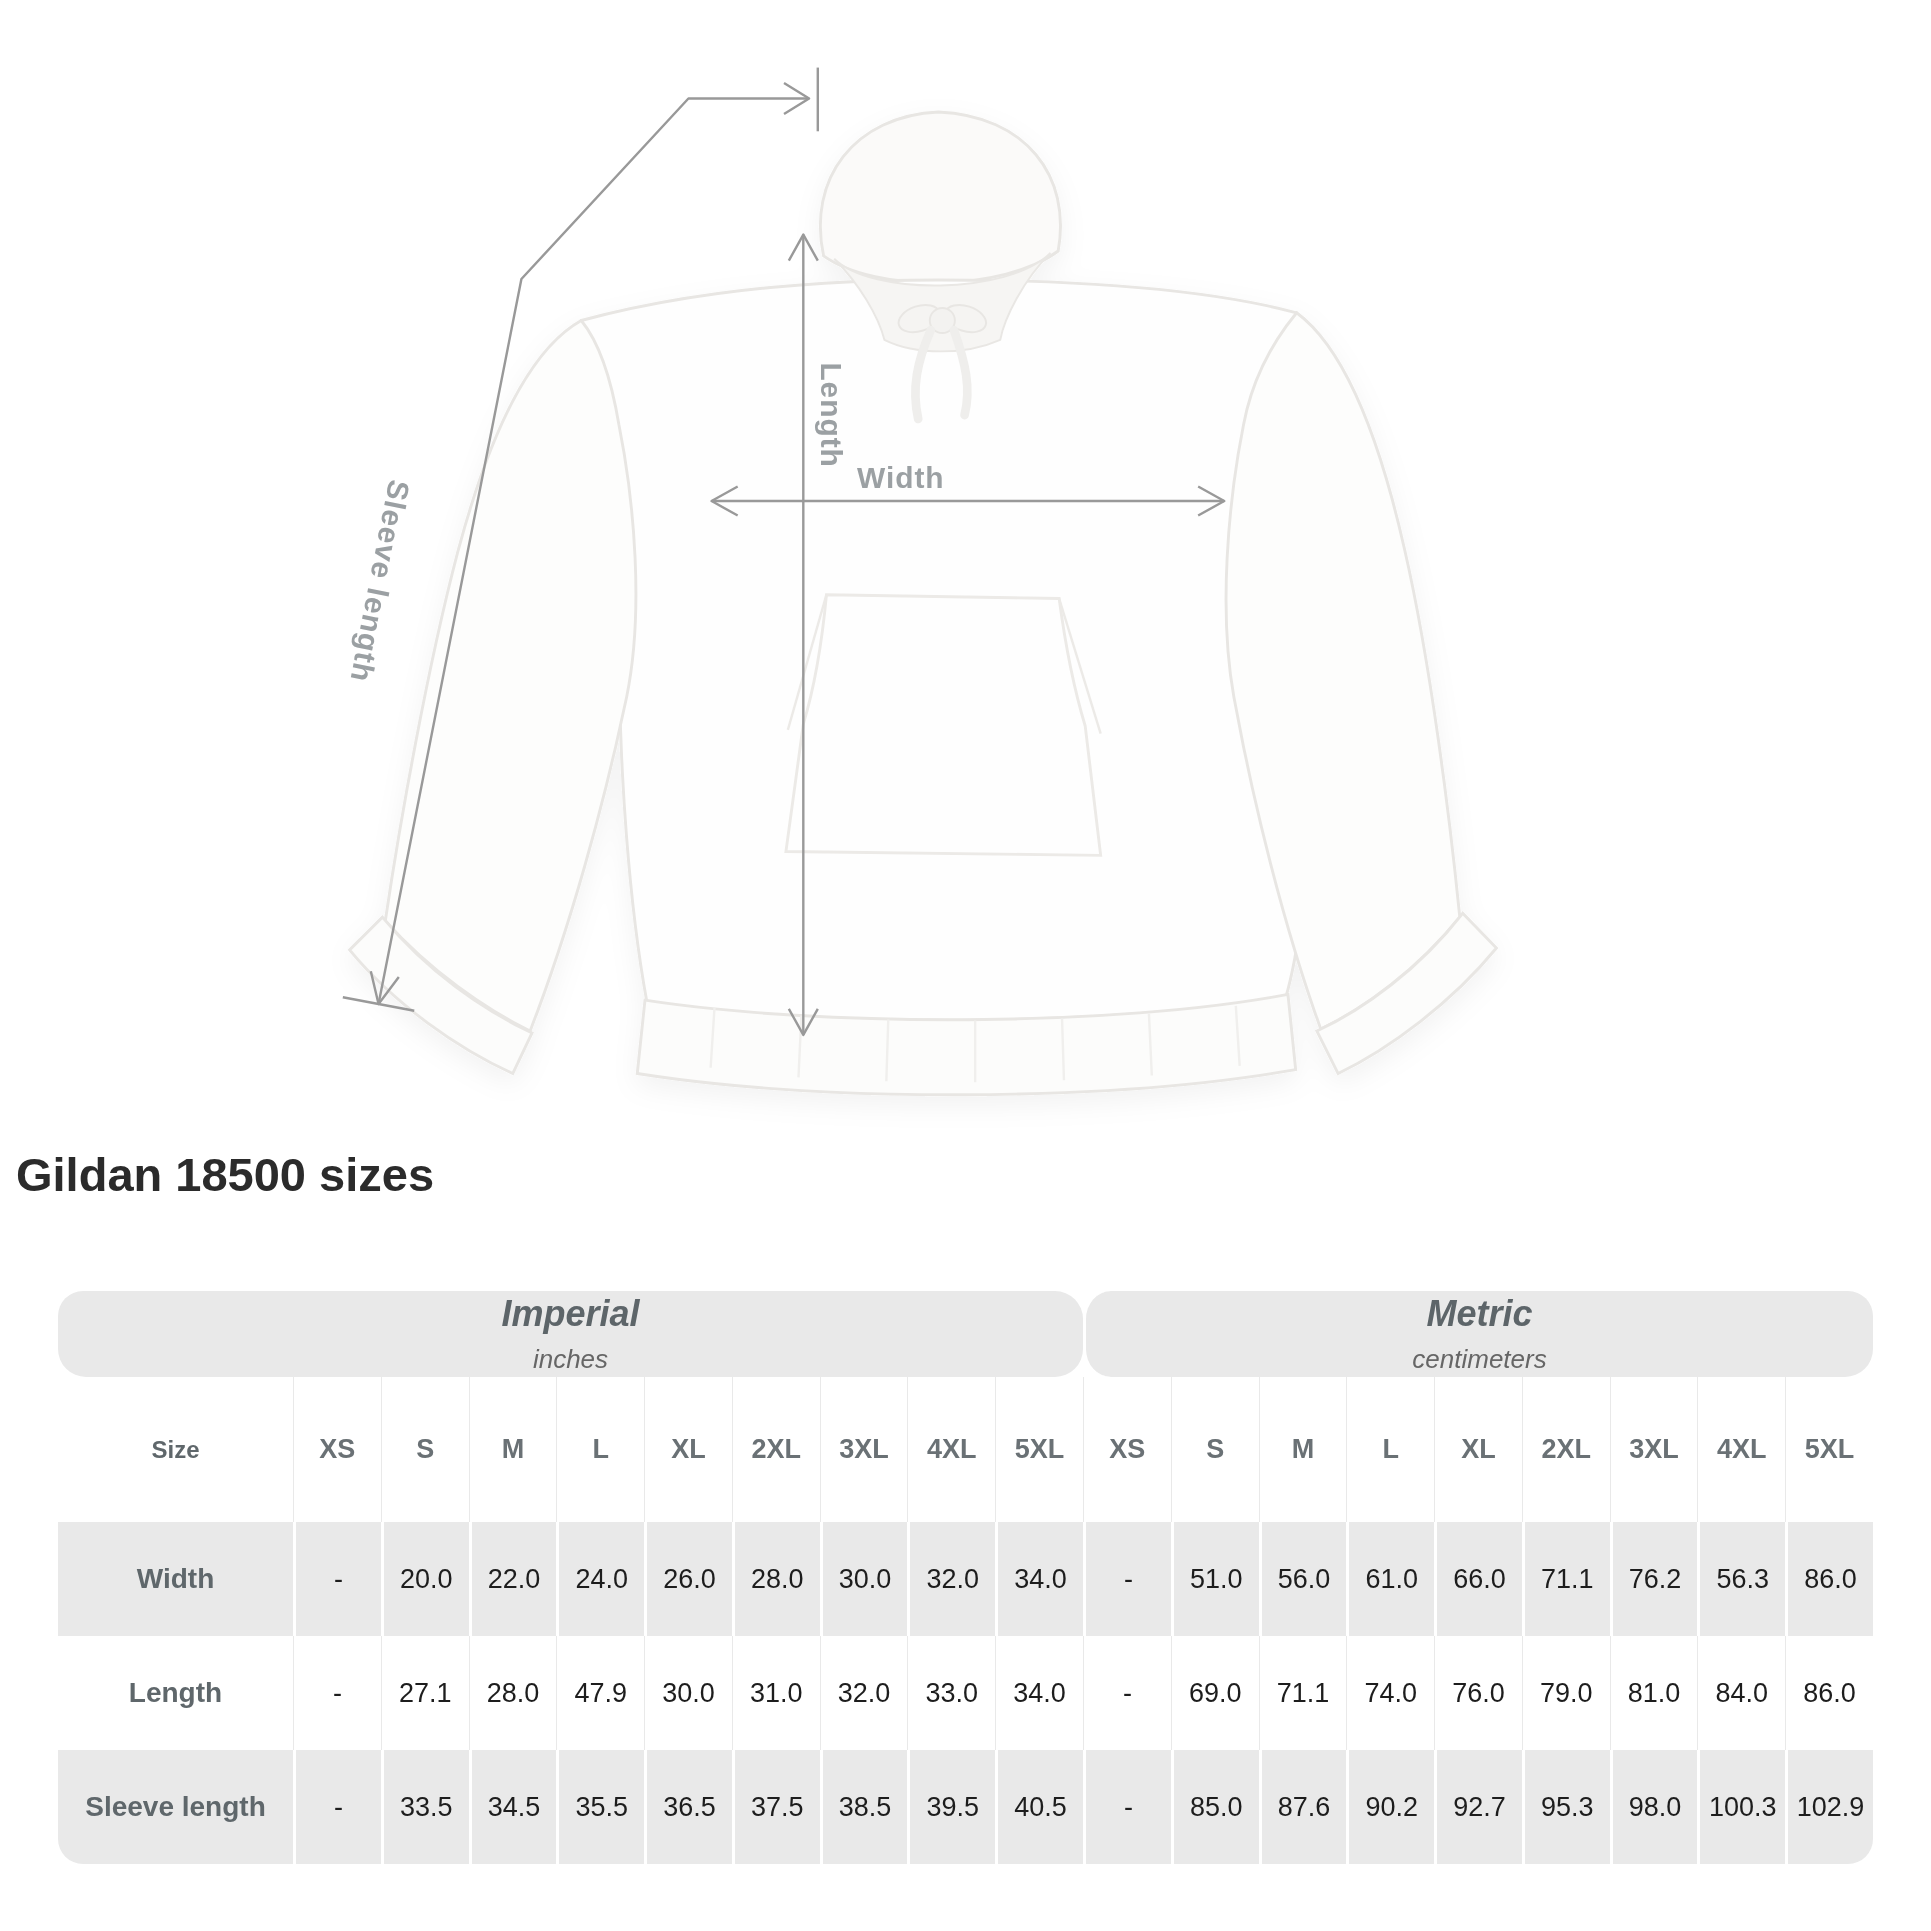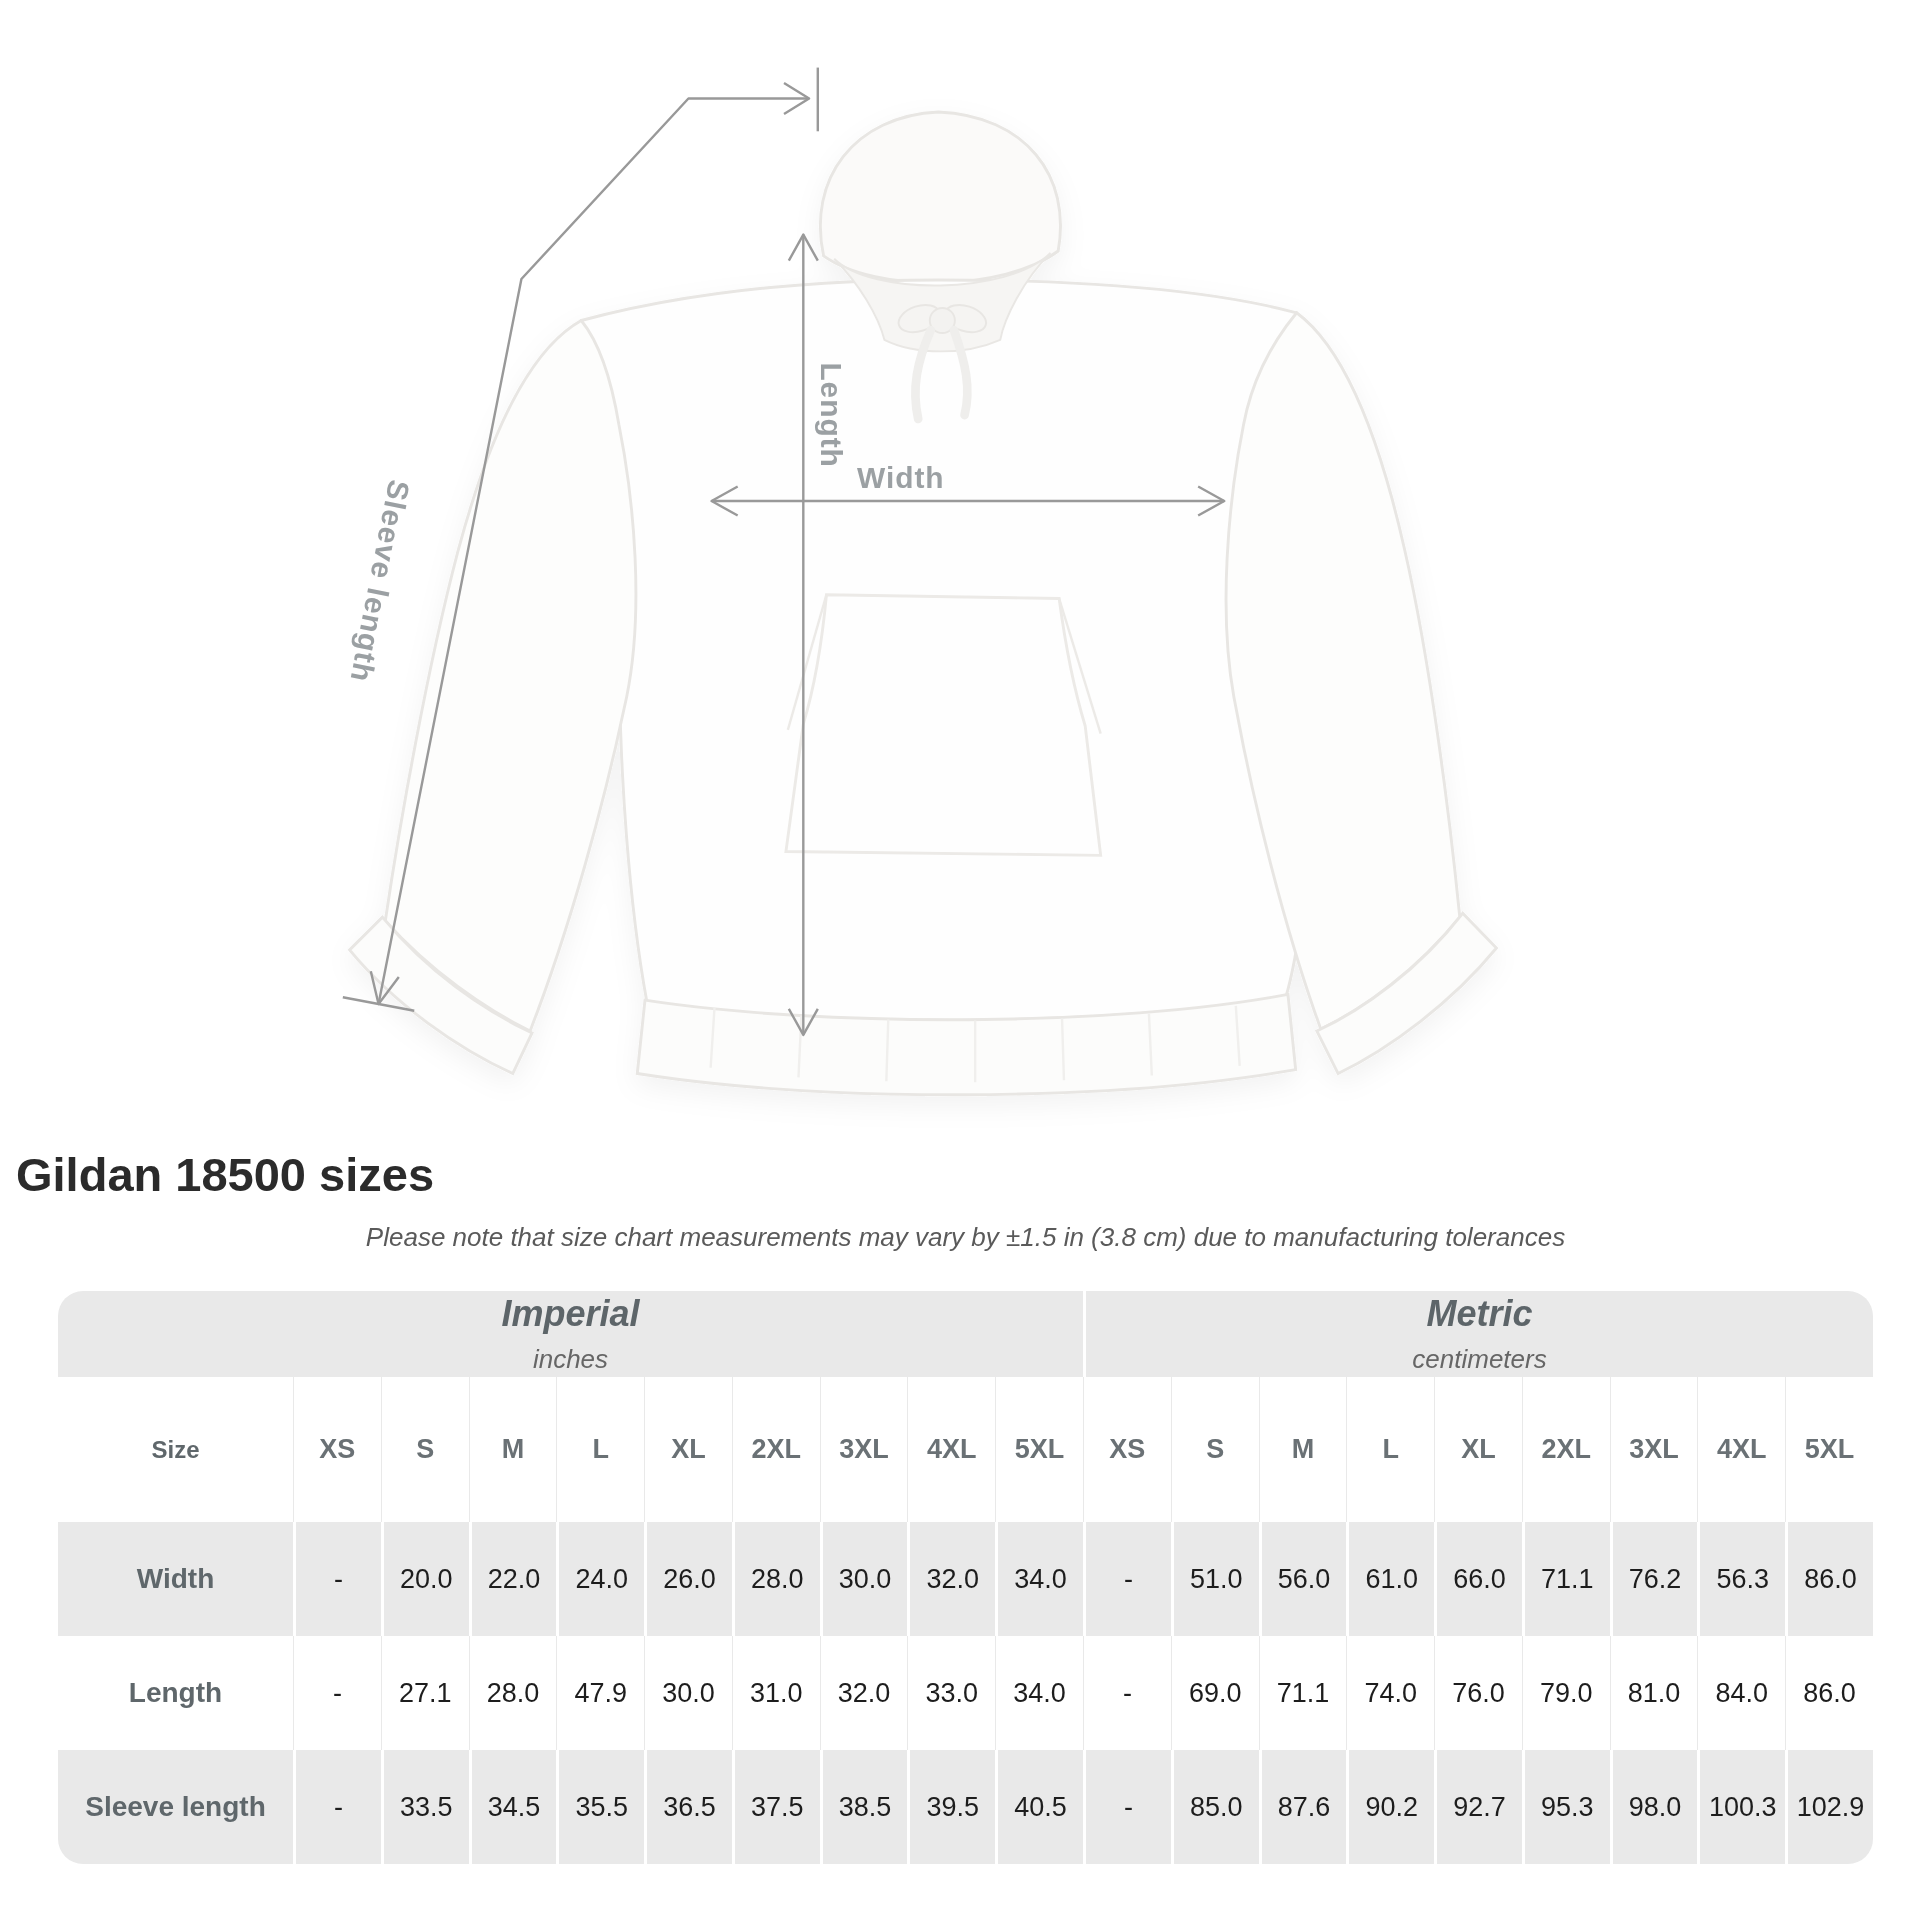--- a/index.html
+++ b/index.html
@@ -26,21 +26,21 @@
     position:absolute;top:1222px;left:0;width:100%;text-align:center;
     font-size:26px;font-style:italic;color:#5a5a5a;
   }
 
   
   .size-table{position:absolute;top:1291px;left:58px;width:1815px;}
   .trow{display:grid;grid-template-columns:235px repeat(18,1fr);}
   .group-row{height:86px;}
   .group-cell{
     background:#e9e9e9;display:flex;flex-direction:column;
-    align-items:center;justify-content:center;gap:9.7px;
+    align-items:center;justify-content:center;gap:9.7px;border-radius:28px;
   }
   .group-cell.imperial{grid-column:1 / 11;border-top-left-radius:25px;}
   .group-cell.metric{grid-column:11 / 20;border-top-right-radius:25px;border-left:3.9px solid #ffffff;}
   .group-label{font-size:36px;font-weight:bold;font-style:italic;color:#5d6569;}
   .group-unit{font-size:26px;font-style:italic;color:#666666;text-align:right;}
 
   .header-row{height:145px;}
   .header-row .hcell{
     display:flex;align-items:center;justify-content:center;
     font-size:27px;font-weight:bold;color:#6a7175;background:#ffffff;
@@ -124,21 +124,20 @@
         <path d="M1241 504 L1268 519 L1241 534"></path>
       </g>
     </g>
 
     <text class="measure-label" transform="translate(383 600) rotate(101)" text-anchor="middle">Sleeve length</text>
     <text class="measure-label" transform="translate(850 430) rotate(90)" text-anchor="middle">Length</text>
     <text class="measure-label" x="933" y="505" text-anchor="middle">Width</text>
   </svg>
 
   <div class="title">Gildan 18500 sizes</div>
-  <div class="subtitle">Please note that size chart measurements may vary by ±1.5 in (3.8 cm) due to manufacturing tolerances</div>
 
   <div class="size-table">
 
     <div class="trow group-row">
       <div class="group-cell imperial">
         <div class="group-label">Imperial</div>
         <div class="group-unit">inches</div>
       </div>
       <div class="group-cell metric">
         <div class="group-label">Metric</div>

